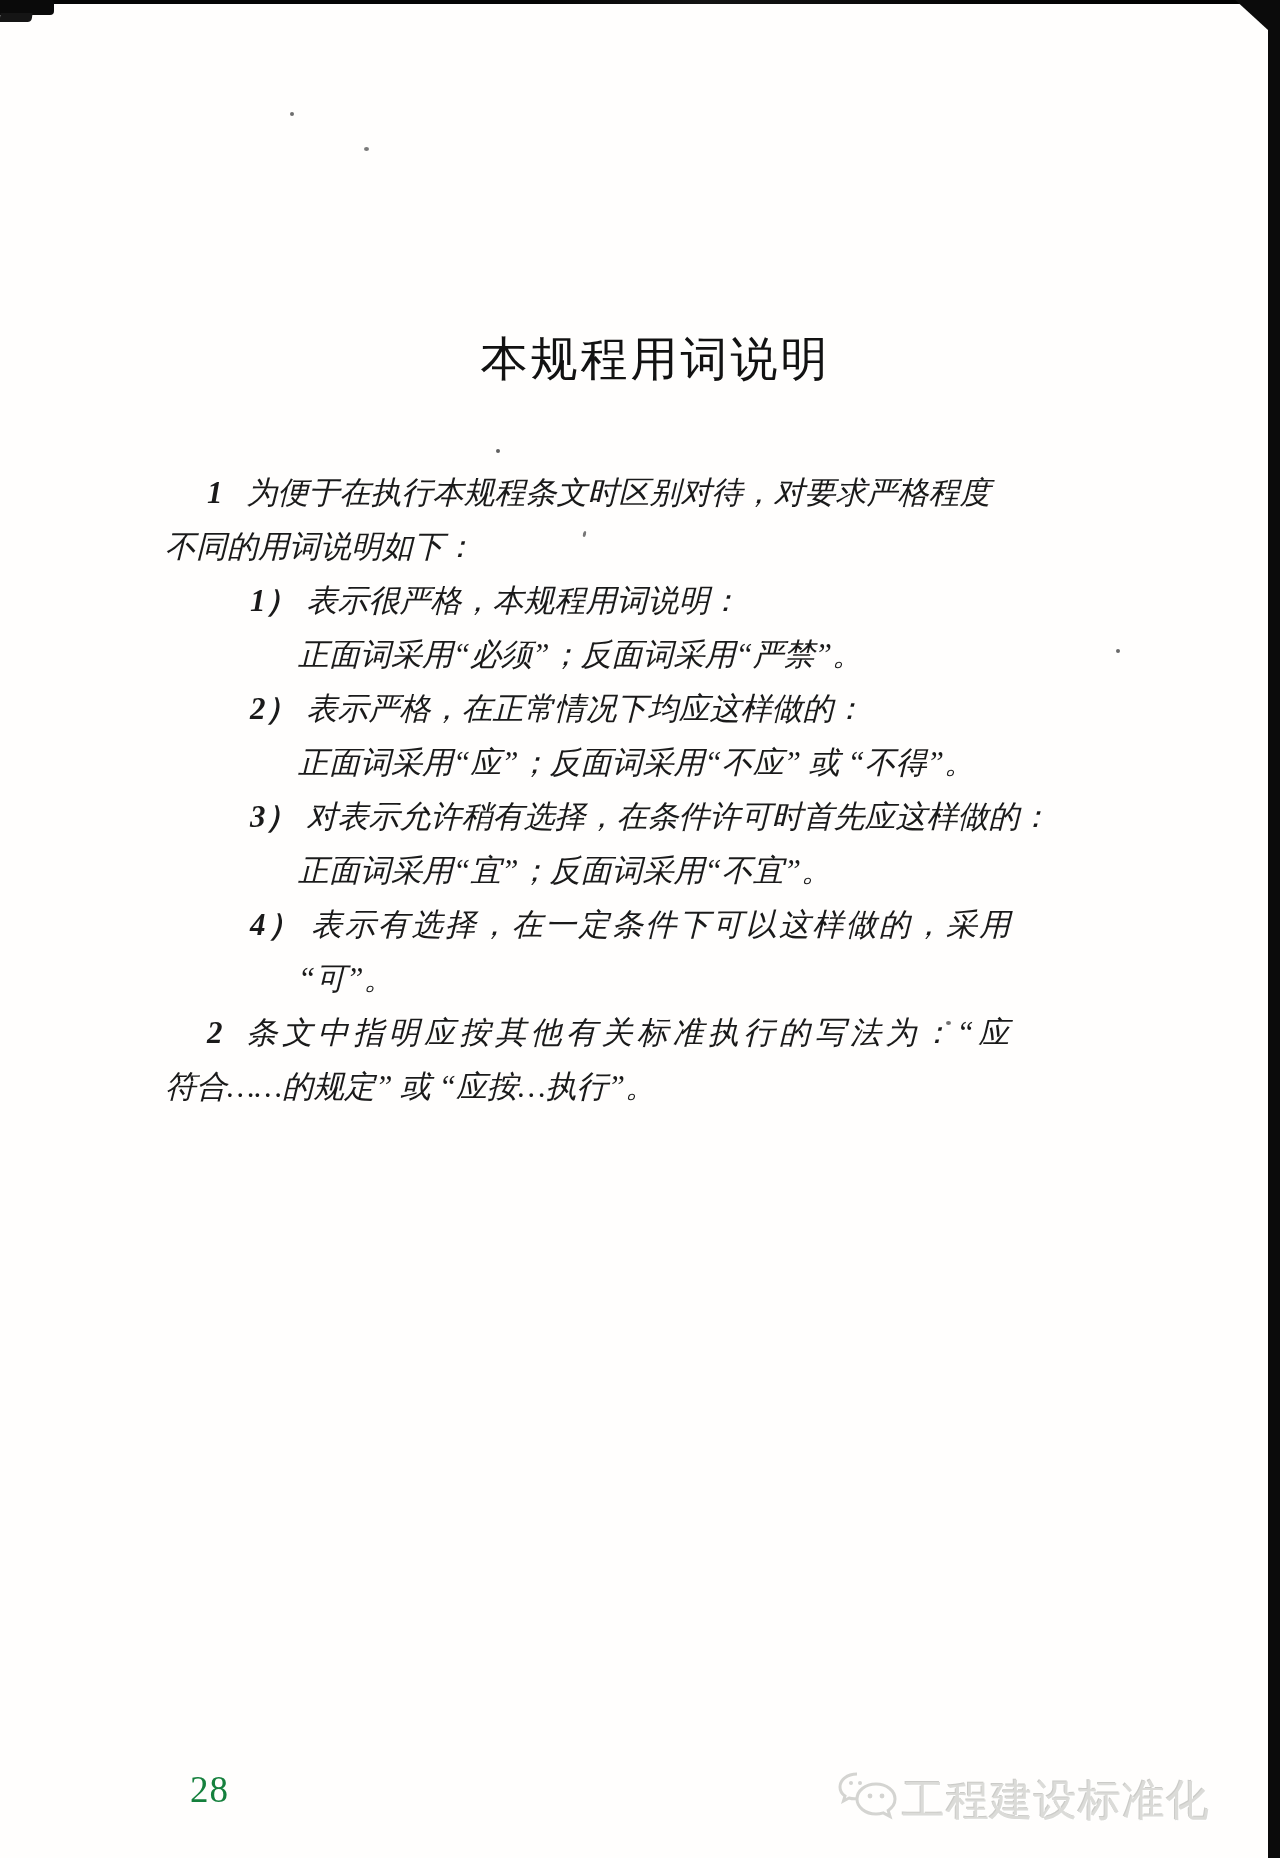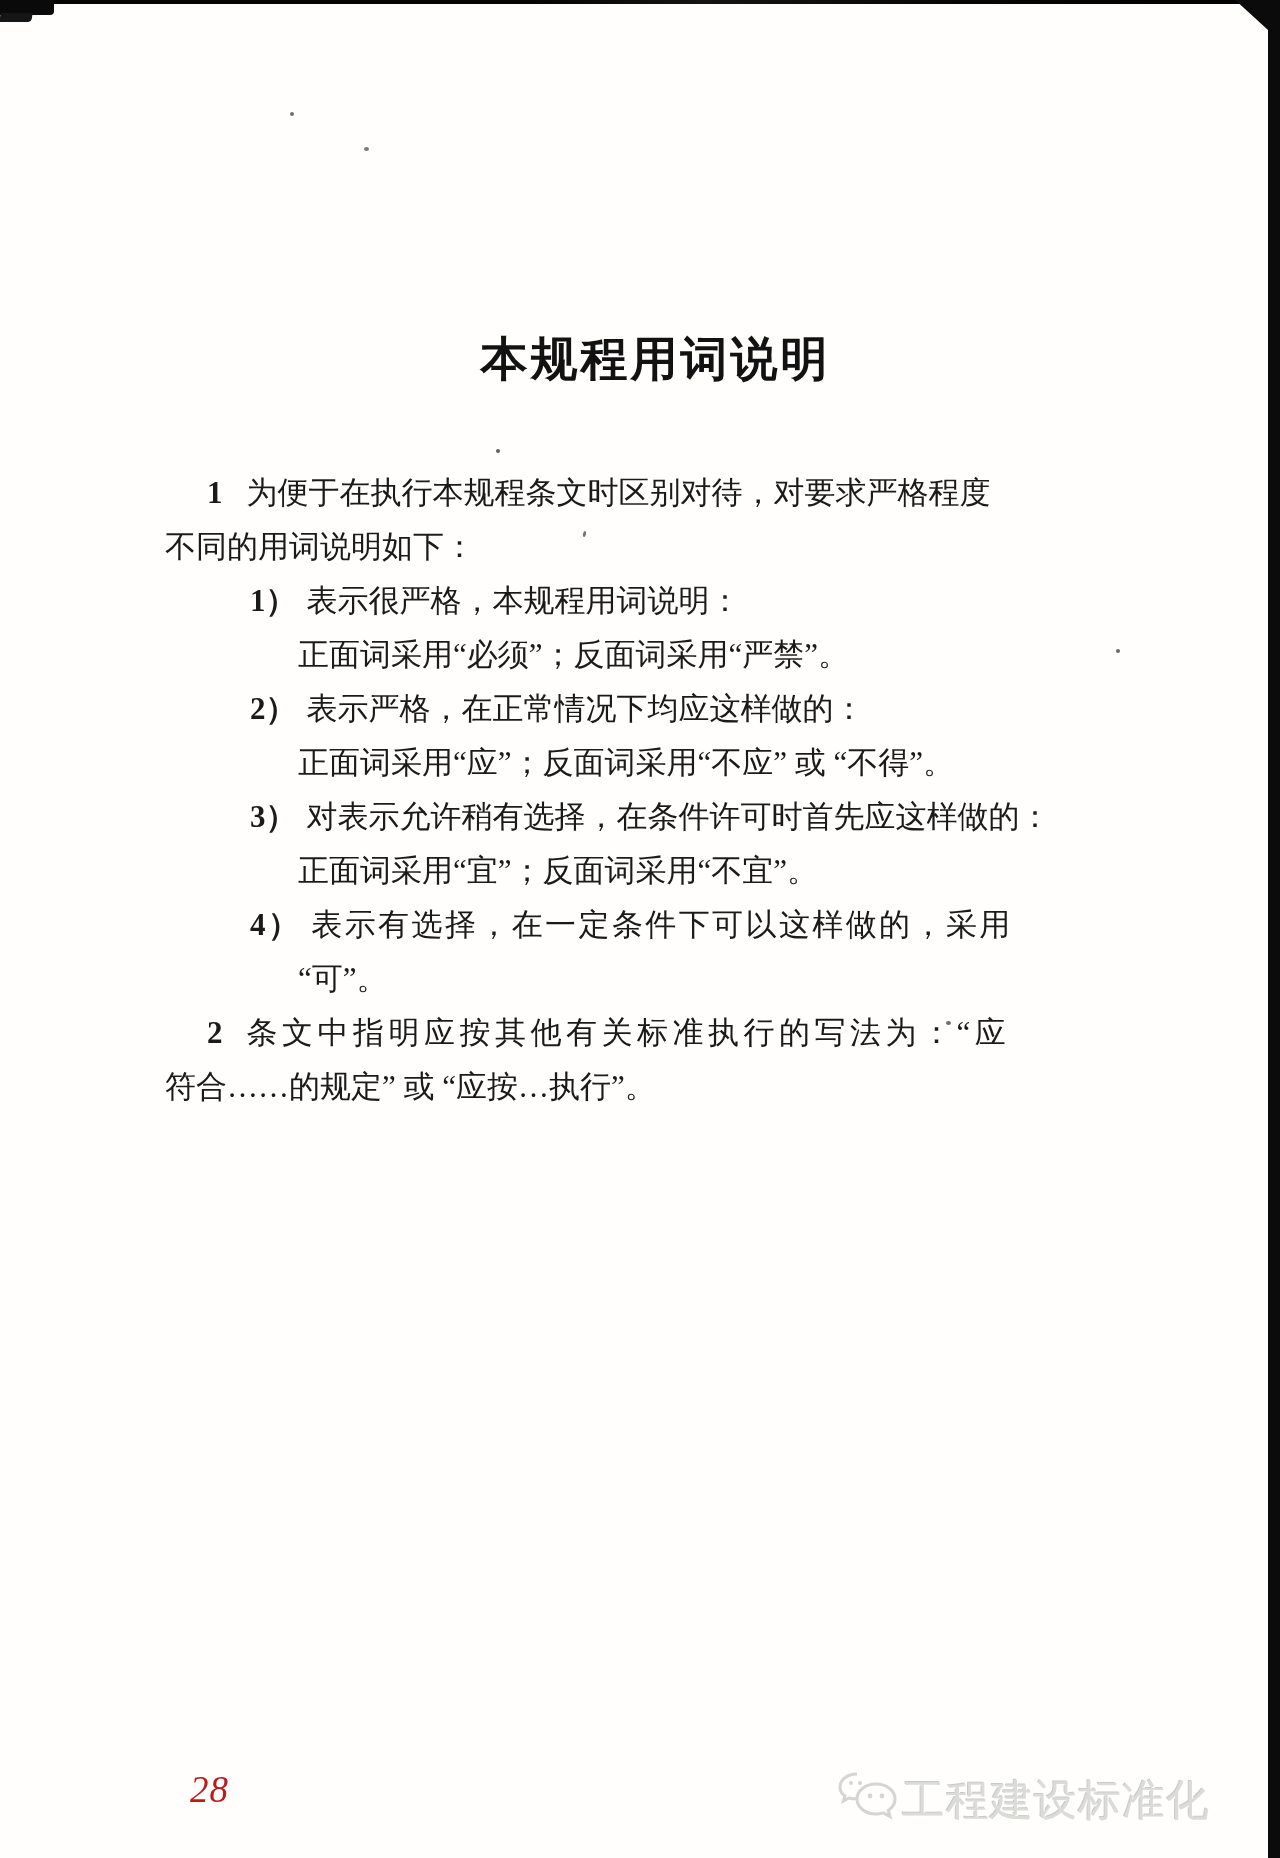--- a/index.html
+++ b/index.html
@@ -39,40 +39,40 @@
   .s2 { left:364px; top:147px; width:5px; height:4px; background:#7a7a7a; }
   .s3 { left:496px; top:449px; width:4px; height:4px; background:#606060; }
   .s4 { left:583px; top:531px; width:3px; height:6px; background:#777777; transform:rotate(15deg); }
   .s5 { left:1116px; top:649px; width:4px; height:4px; background:#6a6a6a; }
   .s6 { left:946px; top:1021px; width:5px; height:4px; background:#6f6f6f; }
 
   
   .doc-title {
     position:absolute; top:328px; left:0; width:100%;
     text-align:center; padding-left:31px; box-sizing:border-box;
-    font-size:47px; font-weight:700; letter-spacing:3px;
+    font-size:47px; font-weight:400; letter-spacing:3px;
     color:#121212;
   }
   .content {
     position:absolute; top:466px; left:165px; width:860px;
     font-size:31px; line-height:54px; color:#1a1a1a;
   }
-  .line { white-space:nowrap; height:54px; }
+  .line { white-space:nowrap; height:54px;font-style:italic; }
   .indent-item { padding-left:42px; }
   .sub  { padding-left:85px; }
   .cont { padding-left:133px; }
   .num  { font-weight:700; }
   .num-top { margin-right:24px; }
   .num-sub { margin-right:10px; }
   .ls2 { letter-spacing:2.4px; }
   .ls3 { letter-spacing:4.5px;text-align:right; }
 
   .page-number {
     position:absolute; left:190px; top:1768px;
-    font-size:37px; font-style:italic; color:#b91c1c;
+    font-size:37px; color:#15803d;
     letter-spacing:1px;
   }
 
   
   .watermark {
     position:absolute; top:1770px; right:70px;
     display:flex; align-items:center; 
   }
   .wm-text {
     font-size:43px; letter-spacing:1px;

